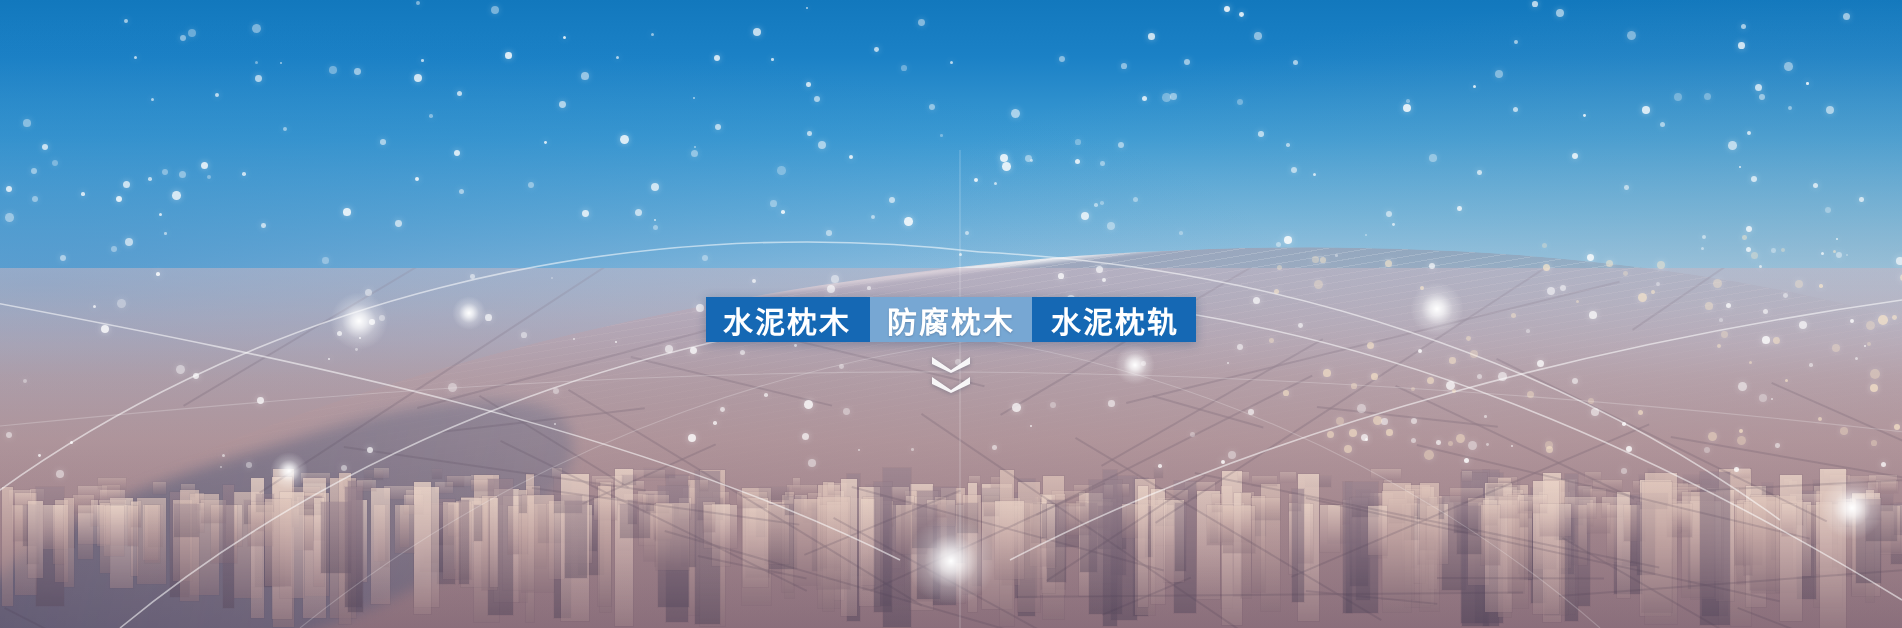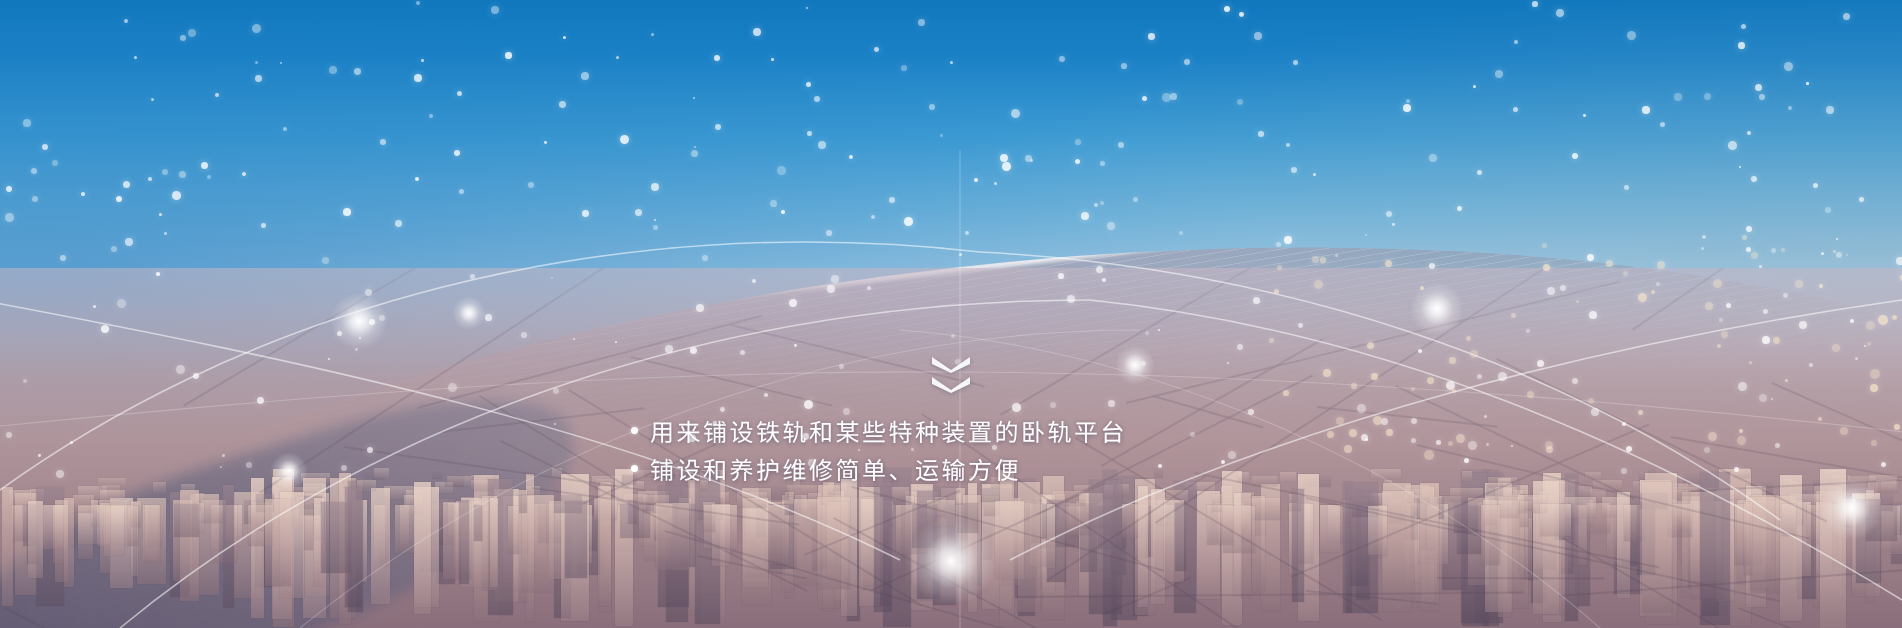--- a/index.html
+++ b/index.html
@@ -1215,35 +1215,30 @@
   <div class="glow" style="left:452px; top:296px; width:34px; height:34px;"></div>
   <div class="glow" style="left:1115px; top:345px; width:40px; height:40px;"></div>
   <div class="glow" style="left:1410px; top:282px; width:54px; height:54px;"></div>
   <div class="glow" style="left:1820px; top:476px; width:64px; height:64px;"></div>
   <div class="glow" style="left:906px; top:516px; width:90px; height:90px;"></div>
   <div class="glow" style="left:270px; top:452px; width:38px; height:38px;"></div>
 
   <div class="content">
 
 
+    <div class="tagbar">
+      <div class="tag">水泥枕木</div>
+      <div class="tag alt">防腐枕木</div>
+      <div class="tag">水泥枕轨</div>
+    </div>
 
     <div class="chev">
       <svg width="42" height="17" viewBox="0 0 42 17" aria-hidden="true">
         <path d="M2 1 L21 14 L40 1 L40 8 L21 17 L2 8 Z" fill="#ffffff" fill-opacity="0.92"></path>
       </svg>
       <svg width="42" height="17" viewBox="0 0 42 17" aria-hidden="true">
         <path d="M2 1 L21 14 L40 1 L40 8 L21 17 L2 8 Z" fill="#ffffff" fill-opacity="0.92"></path>
       </svg>
     </div>
 
-    <div class="bullets">
-      <div class="bullet">
-        <span class="dot"></span>
-        <span>用来铺设铁轨和某些特种装置的卧轨平台</span>
-      </div>
-      <div class="bullet">
-        <span class="dot"></span>
-        <span>铺设和养护维修简单、运输方便</span>
-      </div>
-    </div>
 
   </div>
 </div>
 
 </body></html>

